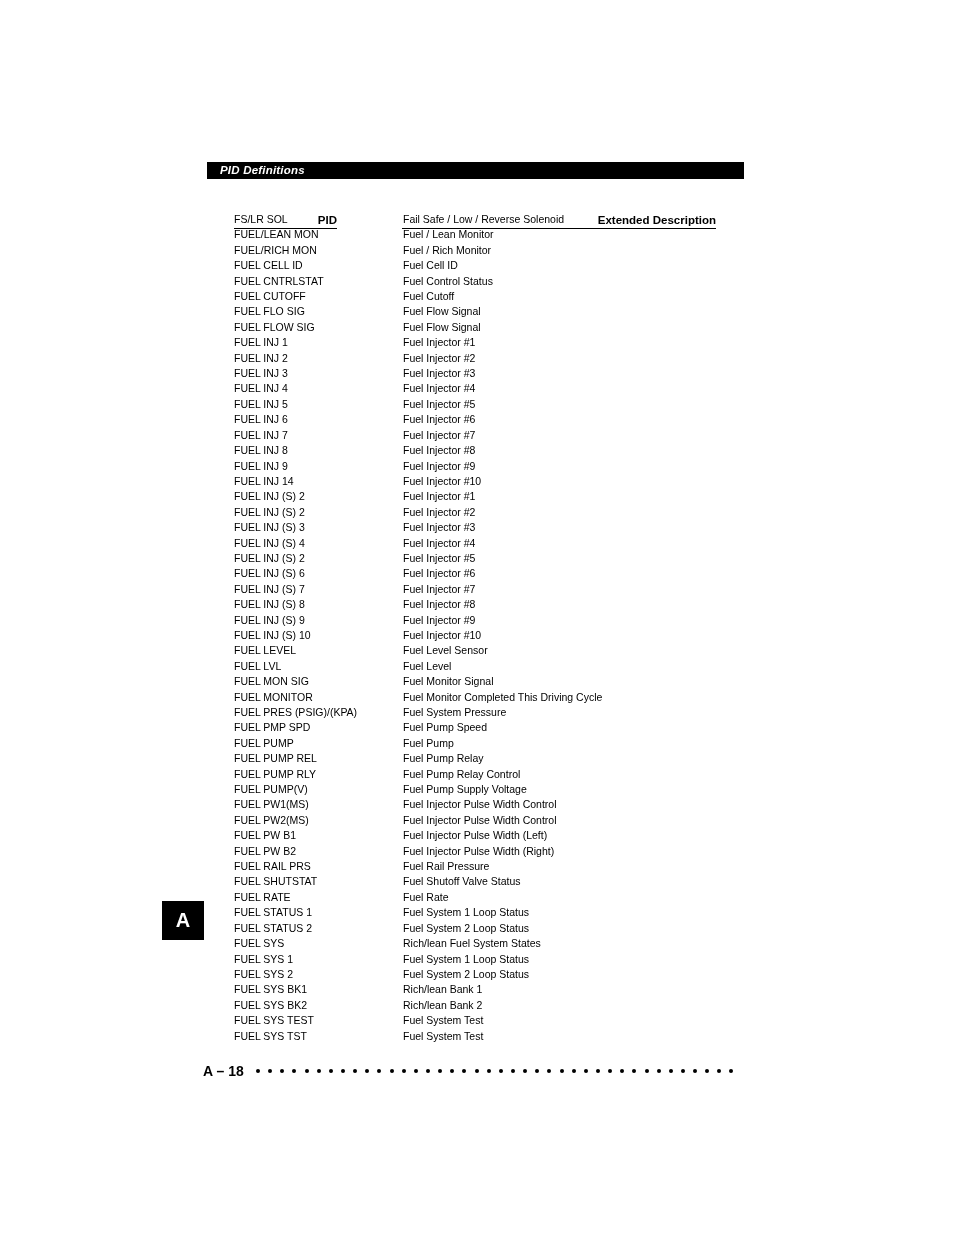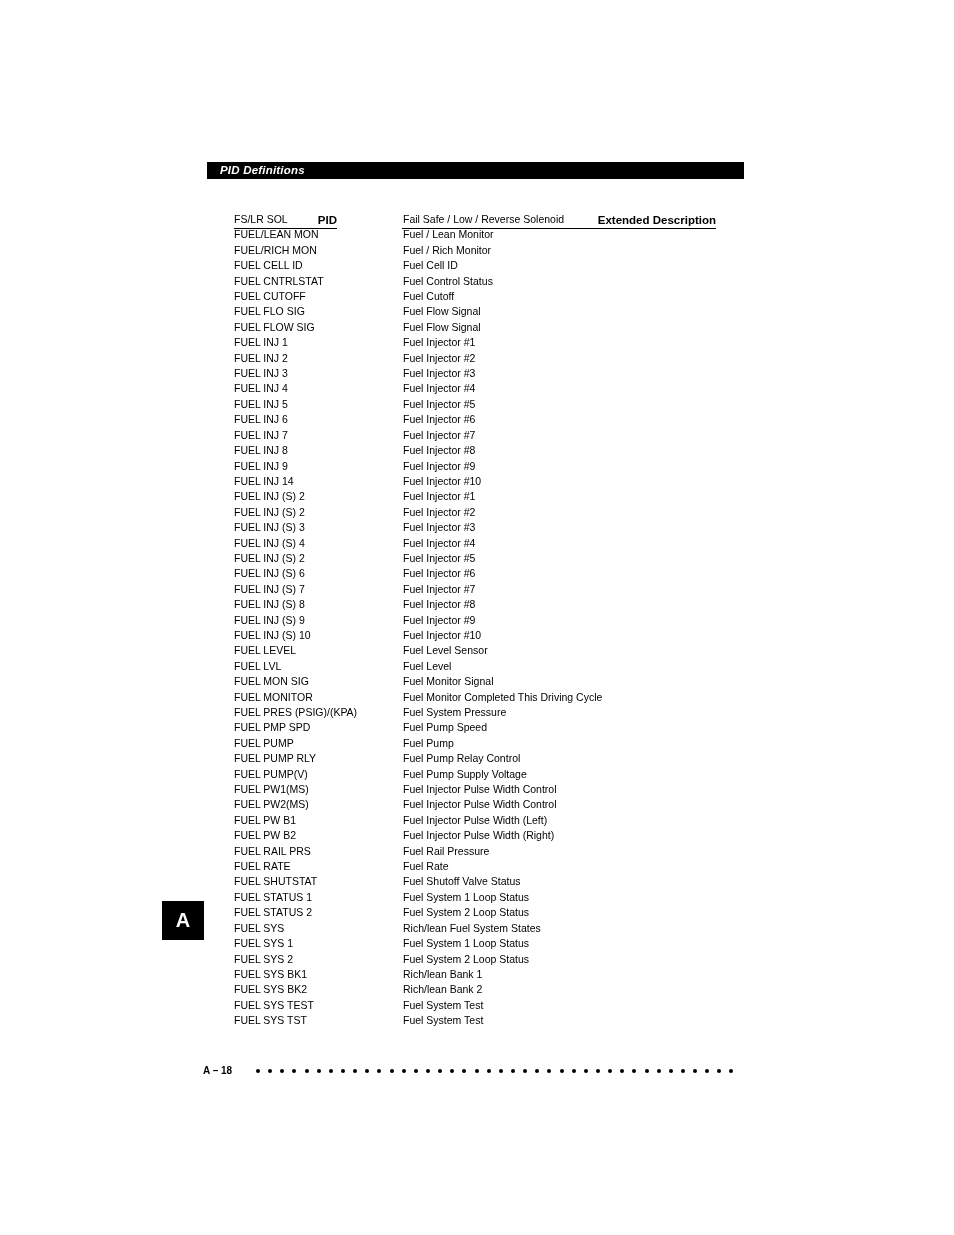--- a/index.html
+++ b/index.html
@@ -134,21 +134,21 @@
     position: absolute;
     left: 0;
     top: 1062px;
     width: 954px;
     height: 22px;
   }
   .footer-page-num {
     position: absolute;
     left: 203px;
     top: 0;
-    font-size: 10px;
+    font-size: 14px;
     font-weight: bold;
     line-height: 18px;
     white-space: nowrap;
     text-align: right;
   }
   .footer-dots {
     position: absolute;
     left: 256px;
     top: 0;
     width: 482px;
@@ -321,20 +321,24 @@
       </div>
       <div class="pid-row">
         <span class="cell-pid">FUEL PMP SPD</span>
         <span class="cell-desc">Fuel Pump Speed</span>
       </div>
       <div class="pid-row">
         <span class="cell-pid">FUEL PUMP</span>
         <span class="cell-desc">Fuel Pump</span>
       </div>
       <div class="pid-row">
+        <span class="cell-pid">FUEL PUMP REL</span>
+        <span class="cell-desc">Fuel Pump Relay</span>
+      </div>
+      <div class="pid-row">
         <span class="cell-pid">FUEL PUMP RLY</span>
         <span class="cell-desc">Fuel Pump Relay Control</span>
       </div>
       <div class="pid-row">
         <span class="cell-pid">FUEL PUMP(V)</span>
         <span class="cell-desc">Fuel Pump Supply Voltage</span>
       </div>
       <div class="pid-row">
         <span class="cell-pid">FUEL PW1(MS)</span>
         <span class="cell-desc">Fuel Injector Pulse Width Control</span>
@@ -349,26 +353,26 @@
       </div>
       <div class="pid-row">
         <span class="cell-pid">FUEL PW B2</span>
         <span class="cell-desc">Fuel Injector Pulse Width (Right)</span>
       </div>
       <div class="pid-row">
         <span class="cell-pid">FUEL RAIL PRS</span>
         <span class="cell-desc">Fuel Rail Pressure</span>
       </div>
       <div class="pid-row">
+        <span class="cell-pid">FUEL SHUTSTAT</span>
+        <span class="cell-desc">Fuel Shutoff Valve Status</span>
+      </div>
+      <div class="pid-row">
         <span class="cell-pid">FUEL RATE</span>
         <span class="cell-desc">Fuel Rate</span>
-      </div>
-      <div class="pid-row">
-        <span class="cell-pid">FUEL SHUTSTAT</span>
-        <span class="cell-desc">Fuel Shutoff Valve Status</span>
       </div>
       <div class="pid-row">
         <span class="cell-pid">FUEL STATUS 1</span>
         <span class="cell-desc">Fuel System 1 Loop Status</span>
       </div>
       <div class="pid-row">
         <span class="cell-pid">FUEL STATUS 2</span>
         <span class="cell-desc">Fuel System 2 Loop Status</span>
       </div>
       <div class="pid-row">

